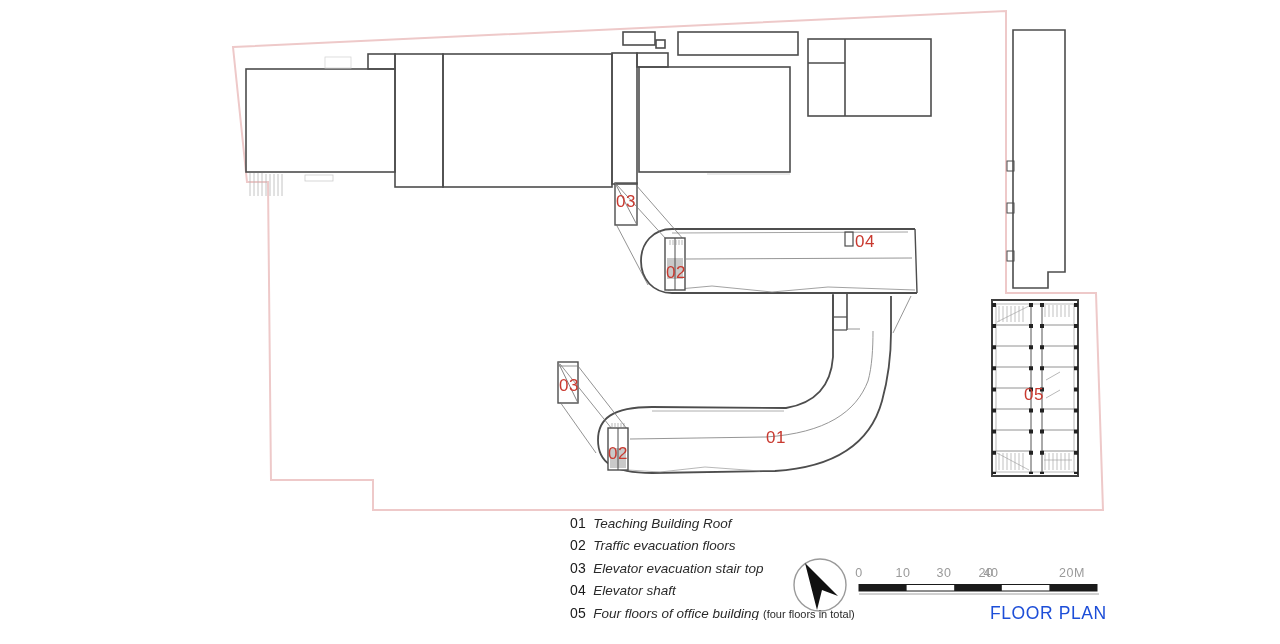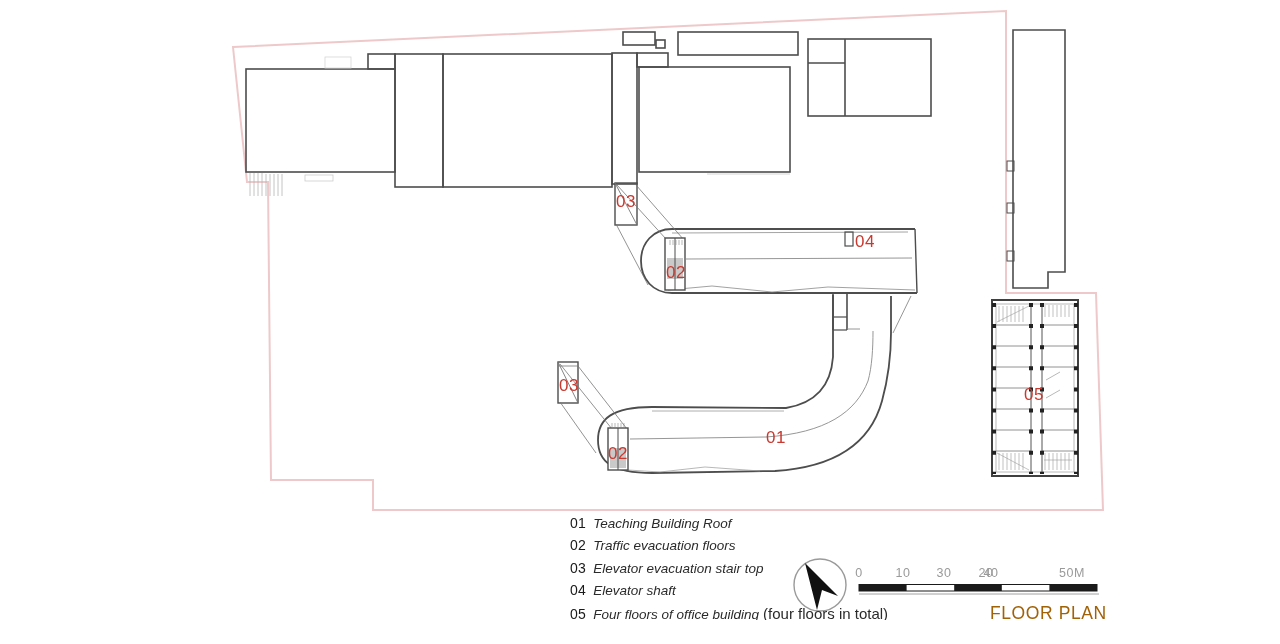--- a/index.html
+++ b/index.html
@@ -7,30 +7,30 @@
     position:relative;width:1280px;height:620px;background:#ffffff;overflow:hidden;
     font-family:"Liberation Sans",sans-serif;
     border-radius:13px;
   }
   #plan-svg{position:absolute;left:0;top:0;}
   
   #legend{position:absolute;left:570px;top:515px;}
   .legend-row{display:flex;align-items:baseline;height:22.4px;color:#1f1f1f;}
   .legend-num{font-size:14px;color:#1a1a1a;margin-right:7px;letter-spacing:.3px;}
   .legend-label{font-size:13.5px;color:#2a2a2a;font-style:italic;}
-  .legend-note{font-size:15px;color:#2a2a2a;margin-left:4px;}
+  .legend-note{font-size:11px;color:#2a2a2a;margin-left:4px;}
   
   .scale-num{
     position:absolute;top:566px;transform:translateX(-50%);
     font-size:12.5px;color:#9a9a9a;letter-spacing:.5px;
   }
   
   #floor-plan-title{
     position:absolute;left:990px;top:603px;width:110px;text-align:right;
-    font-size:17.5px;color:#a16207;letter-spacing:.6px;white-space:nowrap;
+    font-size:17.5px;color:#1d4ed8;letter-spacing:.6px;white-space:nowrap;
   }
   svg text.red-label{
     font-family:"Liberation Sans",sans-serif;font-size:17px;font-weight:500;
     fill:#c9392f;letter-spacing:.5px;
   }
 </style>
 </head>
 <body>
 
 <div id="stage">
@@ -200,17 +200,17 @@
       <span class="legend-label">Four floors of office building</span>
       <span class="legend-note">(four floors in total)</span>
     </div>
   </div>
 
   <span class="scale-num" style="left:859px">0</span>
   <span class="scale-num" style="left:903px">10</span>
   <span class="scale-num" style="left:944px">30</span>
   <span class="scale-num" style="left:986px">20</span>
   <span class="scale-num" style="left:991px">40</span>
-  <span class="scale-num" style="left:1072px">50M</span>
+  <span class="scale-num" style="left:1072px">20M</span>
 
   <div id="floor-plan-title">FLOOR PLAN</div>
 
 </div>
 
 </body></html>

